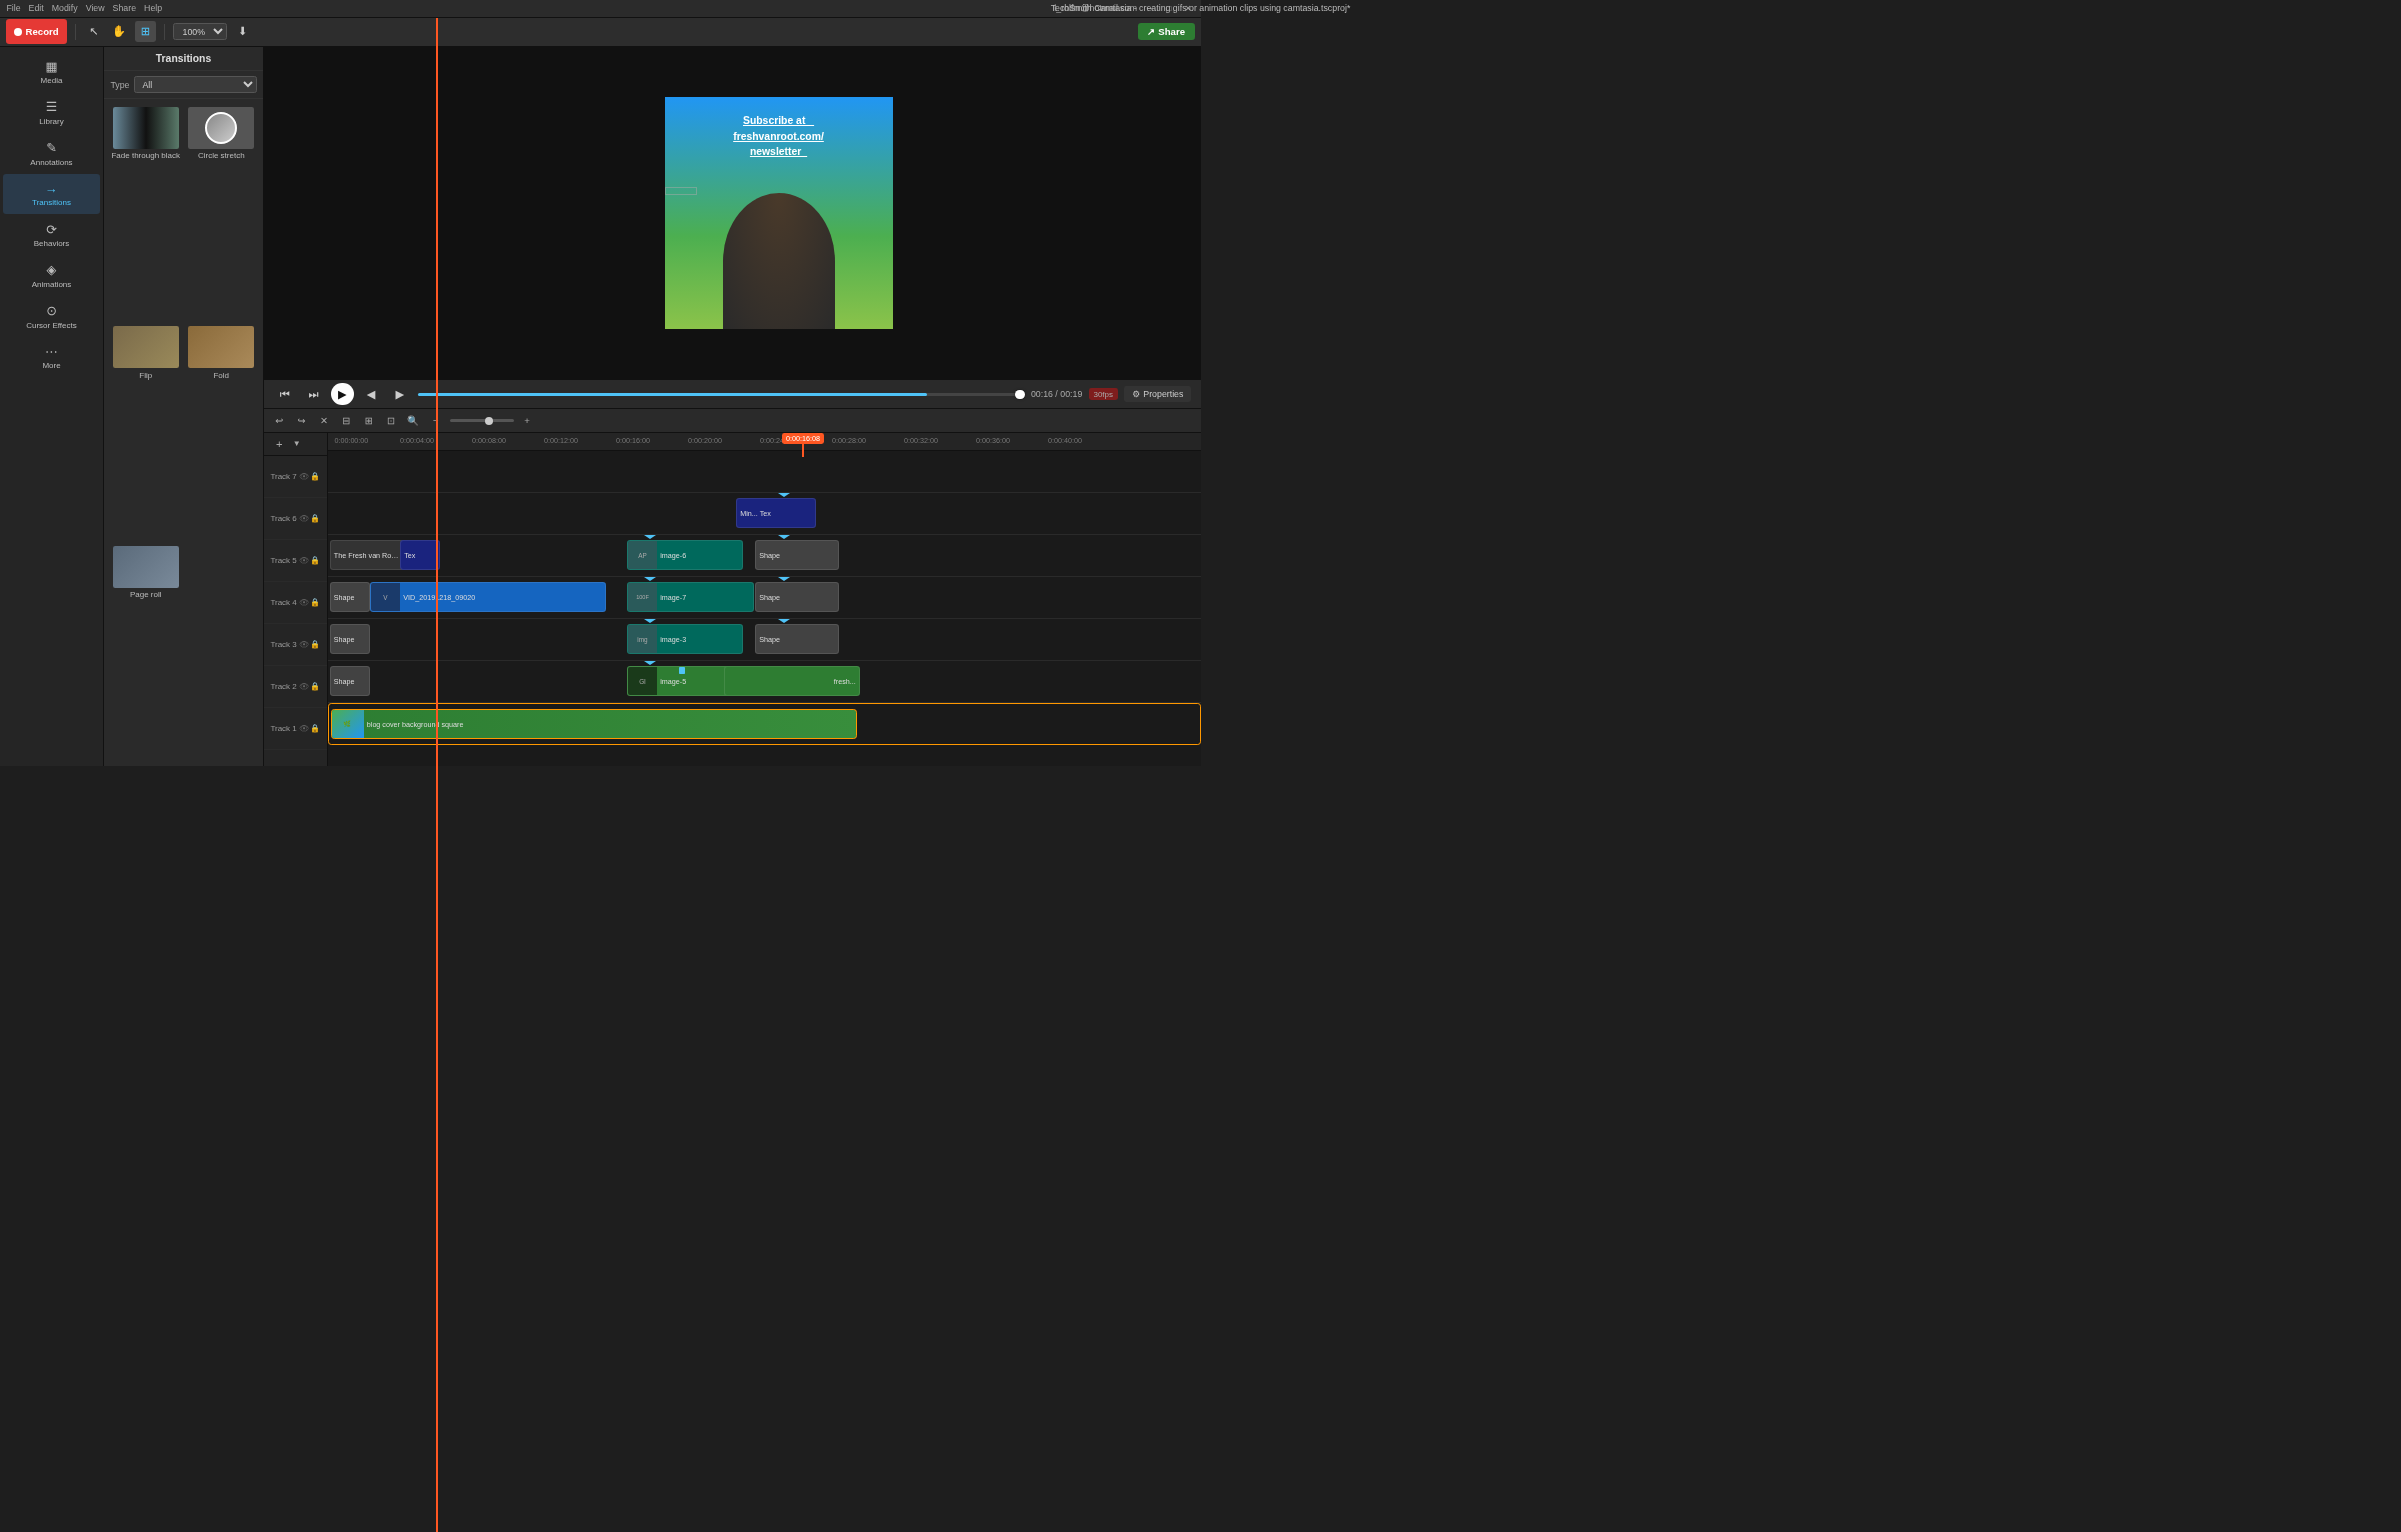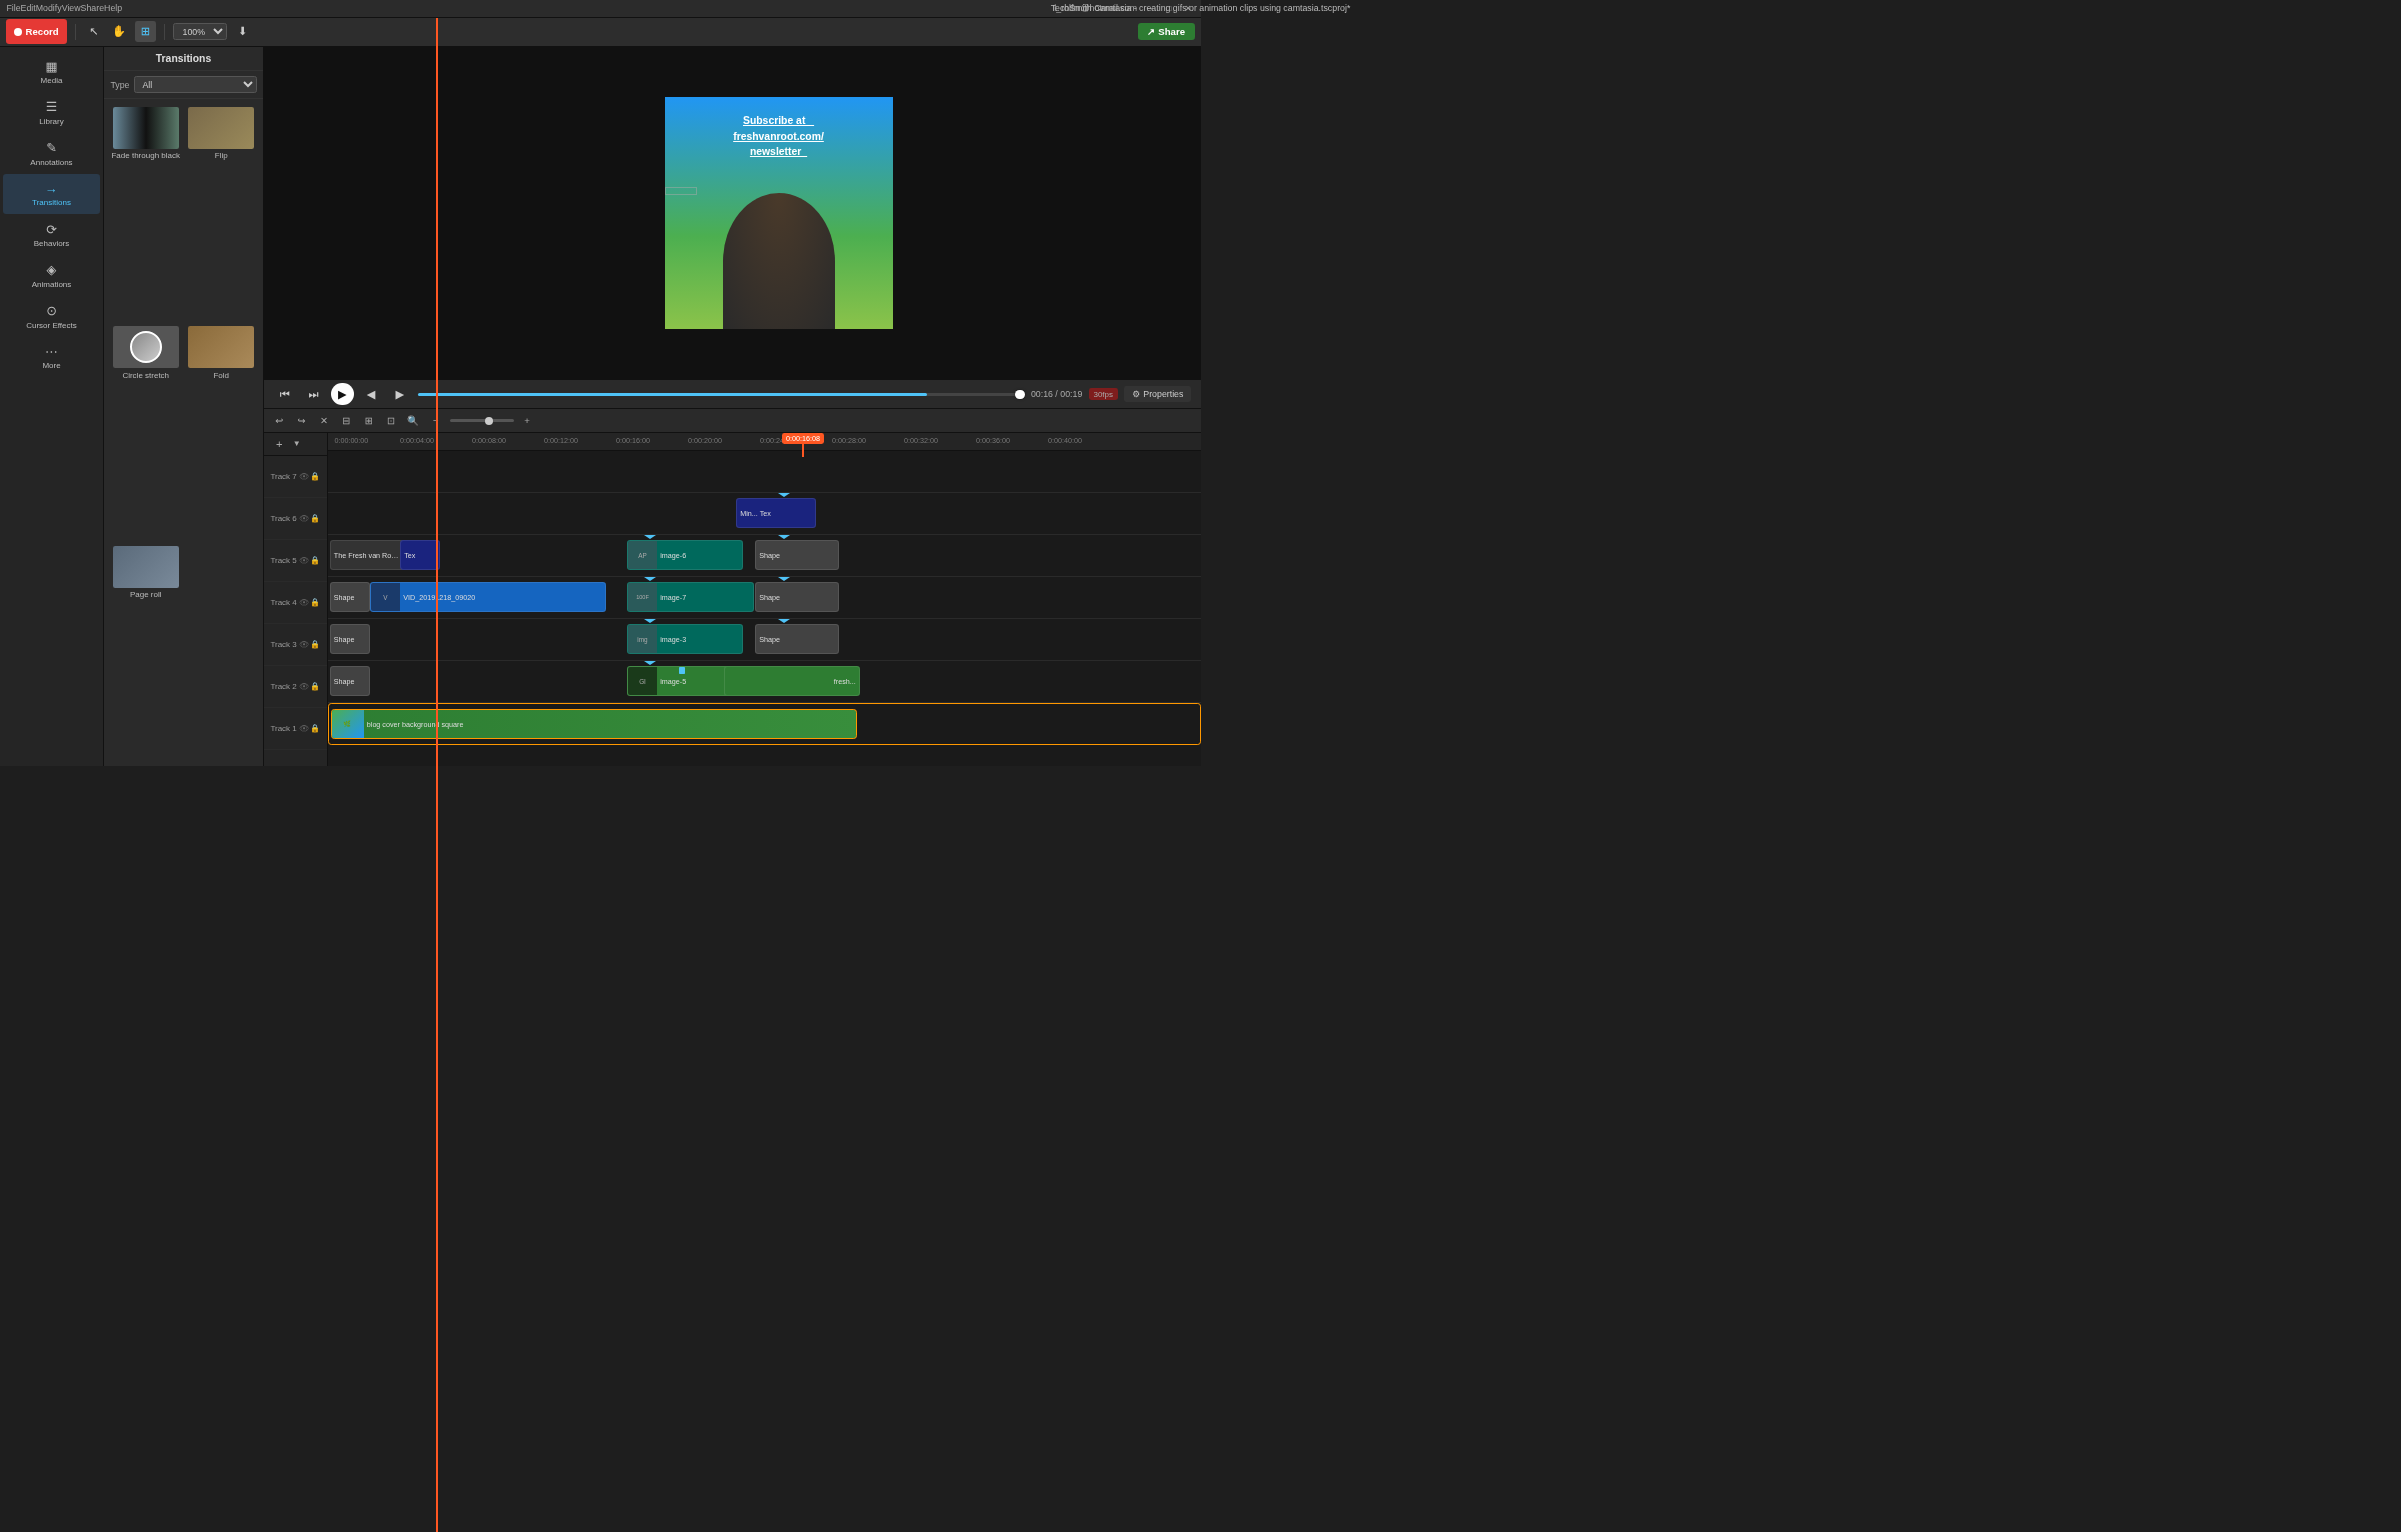--- a/index.html
+++ b/index.html
@@ -1,20 +1,20 @@
 <!DOCTYPE html>
 <html style="font-size:12.8px"><head>
   <meta charset="utf-8">
   <style>
     * { box-sizing: border-box; margin: 0; padding: 0; }
     body { background: #1e1e1e; color: #ccc; font-family: 'Segoe UI', Arial, sans-serif; font-size: 9.6px; overflow: hidden; width: 1201px; height: 766px; }
 
     
     .titlebar { background: #2b2b2b; height: 17.6px; display: flex; align-items: center; justify-content: space-between; padding: 0 6.4px; font-size: 8.8px; color: #aaa; border-bottom: 0.8px solid #111; }
-    .titlebar-left { display: flex; }
+    .titlebar-left { display: flex; gap: 8px; }
     .titlebar-left span { cursor: pointer; }
     .titlebar-center { position: absolute; left: 50%; transform: translateX(-50%); color: #bbb; font-size: 8.8px; }
     .titlebar-right { display: flex; align-items: center; gap: 6.4px; font-size: 8.8px; }
     .win-btn { width: 12.8px; height: 12.8px; display: inline-flex; align-items: center; justify-content: center; cursor: pointer; color: #aaa; font-size: 8px; }
 
     
     .toolbar { background: #2d2d2d; height: 29px; display: flex; align-items: center; padding: 0 6.4px; gap: 4.8px; border-bottom: 0.8px solid #111; }
     .record-btn { background: #e53935; color: #fff; border: none; border-radius: 3.2px; padding: 7px 8px; font-size: 9.6px; font-weight: 600; cursor: pointer; display: flex; align-items: center; gap: 3.2px; }
     .record-dot { width: 8px; height: 8px; background: #fff; border-radius: 50%; }
     .toolbar-sep { width: 0.8px; height: 16px; background: #444; margin: 0 3.2px; }
@@ -201,32 +201,32 @@
 
       <div class="transition-item">
         <div class="transition-thumb">
           <div class="thumb-ftb"></div>
         </div>
         <span class="transition-label">Fade through black</span>
       </div>
 
       <div class="transition-item">
         <div class="transition-thumb">
-          <div class="thumb-flip"></div>
-        </div>
-        <span class="transition-label">Flip</span>
+          <div class="thumb-cs">
+            <div class="thumb-cs-circle"></div>
+          </div>
+        </div>
+        <span class="transition-label">Circle stretch</span>
       </div>
 
       <div class="transition-item">
         <div class="transition-thumb">
-          <div class="thumb-cs">
-            <div class="thumb-cs-circle"></div>
-          </div>
-        </div>
-        <span class="transition-label">Circle stretch</span>
+          <div class="thumb-flip"></div>
+        </div>
+        <span class="transition-label">Flip</span>
       </div>
 
       <div class="transition-item">
         <div class="transition-thumb">
           <div class="thumb-fold"></div>
         </div>
         <span class="transition-label">Fold</span>
       </div>
 
       <div class="transition-item">

